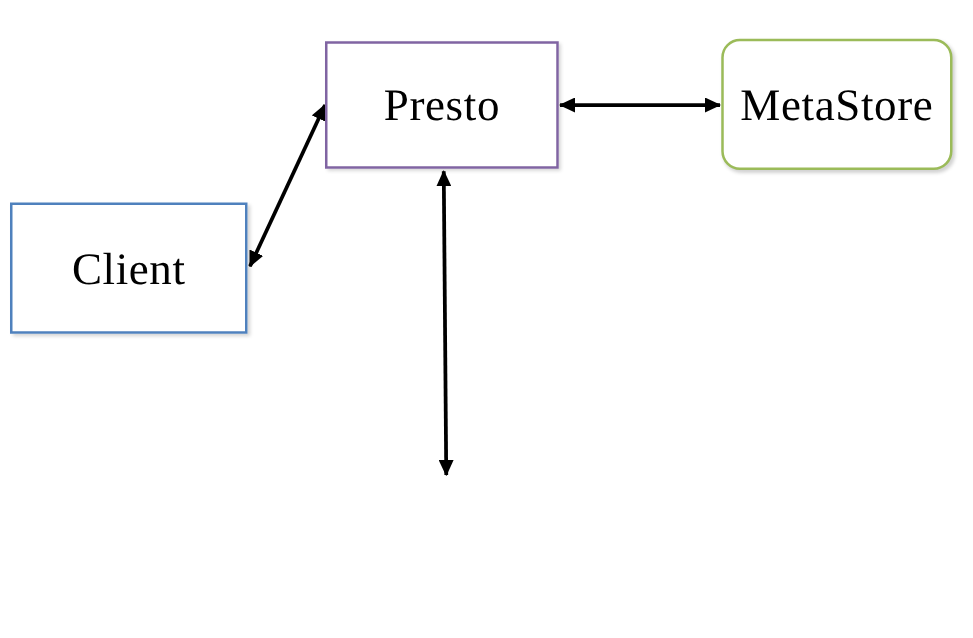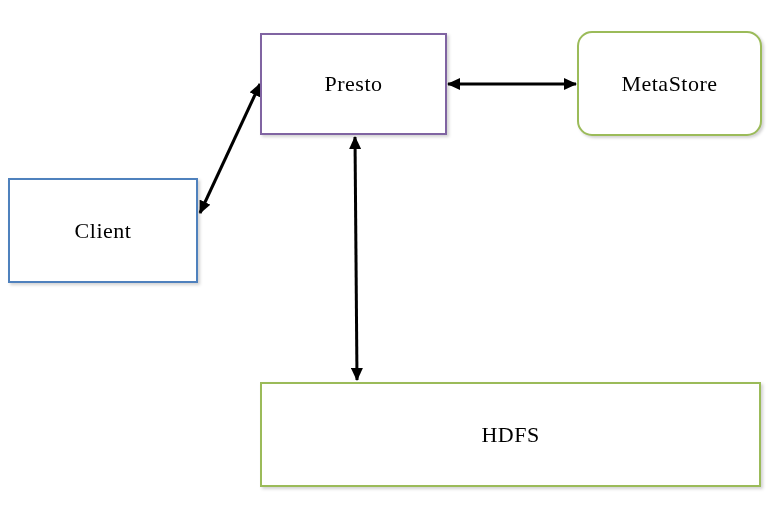--- a/index.html
+++ b/index.html
@@ -19,21 +19,21 @@
     position: absolute;
     background: #ffffff;
     border: 2px solid #888888; 
     box-shadow: 2px 2px 3px rgba(0,0,0,0.18);
     display: flex;
     align-items: center;
     justify-content: center;
     box-sizing: border-box;
   }
   .node .label {
-    font-size: 22px;
+    font-size: 36px;
     color: #000000;
     letter-spacing: 0.5px;
     white-space: nowrap;
   }
   .node-client    { left: 8px;   top: 162px; width: 190px; height: 105px; }
   .node-presto    { left: 260px; top: 33px;  width: 187px; height: 102px; }
   .node-metastore { left: 577px; top: 31px;  width: 185px; height: 105px; border-radius: 15px; }
   .node-hdfs      { left: 260px; top: 382px; width: 501px; height: 105px; }
   .connector-layer {
     position: absolute;
@@ -59,29 +59,26 @@
     <defs>
       <marker id="arrow" viewBox="0 0 13 12" refX="12" refY="6" markerWidth="13" markerHeight="12" markerUnits="userSpaceOnUse" orient="auto-start-reverse">
         <path class="arrowhead-shape" d="M0,0 L13,6 L0,12 Z"></path>
       </marker>
     </defs>
     <line x1="200" y1="213" x2="260" y2="84" marker-start="url(#arrow)" marker-end="url(#arrow)"></line>
     <line x1="448" y1="84" x2="576" y2="84" marker-start="url(#arrow)" marker-end="url(#arrow)"></line>
     <line x1="355" y1="137" x2="357" y2="380" marker-start="url(#arrow)" marker-end="url(#arrow)"></line>
   </svg>
 
-  <div class="node node-client" style="border-color: rgb(79, 129, 189); margin-top: 16px;">
+  <div class="node node-client" style="border-color: rgb(79, 129, 189);">
     <span class="label">Client</span>
   </div>
 
   <div class="node node-presto" style="border-color: rgb(128, 100, 162);">
     <span class="label">Presto</span>
   </div>
 
   <div class="node node-metastore" style="border-color: rgb(155, 187, 89);">
     <span class="label">MetaStore</span>
   </div>
 
-  <div class="node node-hdfs" style="border-color: rgb(155, 187, 89);">
-    <span class="label">HDFS</span>
-  </div>
 
 </div>
 
 </body></html>

